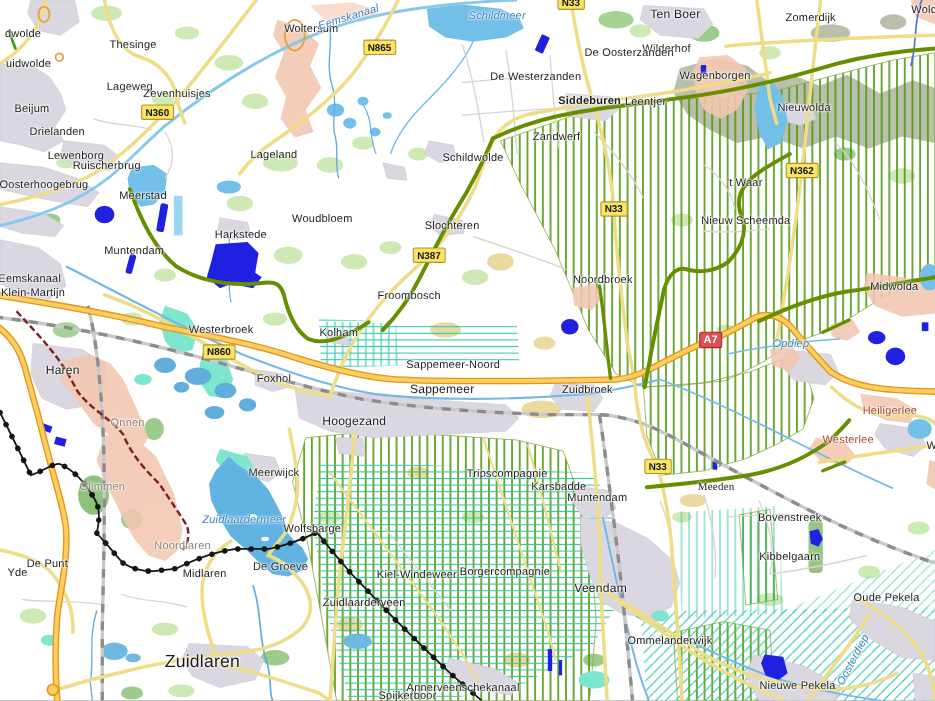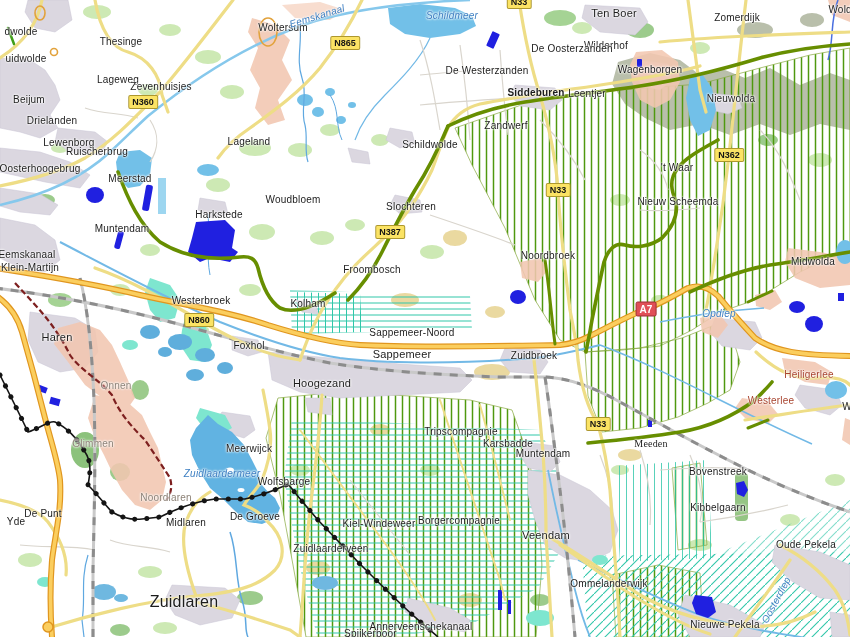--- a/index.html
+++ b/index.html
@@ -387,21 +387,21 @@
     <div class="lbl" style="left: 678px; top: 201px;">Nieuw Scheemda</div>
     <div class="lbl" style="left: 813px; top: 261px;">Midwolda</div>
     <div class="lbl" style="left: 201px; top: 300px;">Westerbroek</div>
     <div class="lbl" style="left: 308px; top: 303px;">Kolham</div>
     <div class="lbl" style="left: 249px; top: 345px;">Foxhol</div>
     <div class="lbl" style="left: 412px; top: 332px;">Sappemeer-Noord</div>
     <div class="lbl" style="left: 534px; top: 355px;">Zuidbroek</div>
     <div class="lbl" style="left: 402px; top: 354px; font-size: 11px; text-align: right;">Sappemeer</div>
     <div class="lbl" style="left: 322px; top: 383px; font-size: 11px;">Hoogezand</div>
     <div class="lbl" style="left: 57px; top: 337px; font-size: 11px;">Haren</div>
-    <div class="lbl" style="left: 241px; top: 448px; padding-left: 16px;">Meerwijck</div>
+    <div class="lbl" style="left: 241px; top: 430px; padding-left: 16px;">Meerwijck</div>
     <div class="lbl" style="left: 284px; top: 481px;">Wolfsbarge</div>
     <div class="lbl" style="left: 43px; top: 513px;">De Punt</div>
     <div class="lbl" style="left: 16px; top: 521px;">Yde</div>
     <div class="lbl" style="left: 186px; top: 522px;">Midlaren</div>
     <div class="lbl" style="left: 255px; top: 516px;">De Groeve</div>
     <div class="lbl" style="left: 331px; top: 548px;">Zuidlaarderveen</div>
     <div class="lbl" style="left: 184px; top: 602px; font-size: 16px;">Zuidlaren</div>
     <div class="lbl" style="left: 356px; top: 633px; padding-left: 29px;">Spijkerboor</div>
     <div class="lbl" style="left: 421px; top: 626px;">Annerveenschekanaal</div>
     <div class="lbl" style="left: 461px; top: 431px;">Tripscompagnie</div>

